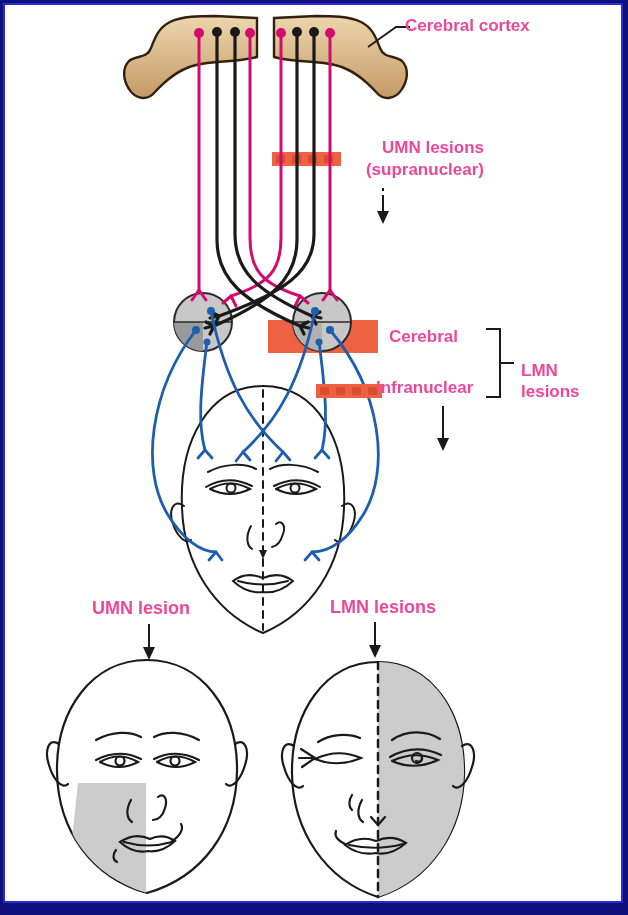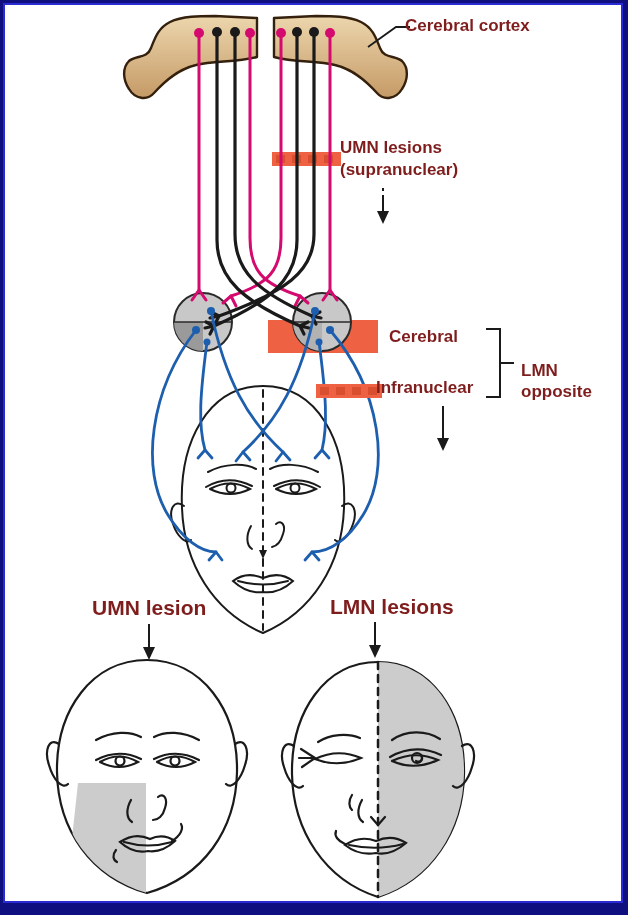--- a/index.html
+++ b/index.html
@@ -1,30 +1,30 @@
 <!DOCTYPE html>
 <html><head>
 <meta charset="utf-8">
 <style>
   html,body{margin:0;padding:0;background:#ffffff;}
   #stage{position:relative;width:628px;height:915px;background:#ffffff;overflow:hidden;}
   #frame{position:absolute;inset:0;border-style:solid;border-color:#0f0f80;
          border-width:3px 5px 12px 3px;box-shadow:inset 0 0 0 2px #2b2bd4;pointer-events:none;z-index:5;}
   svg{position:absolute;left:0;top:0;z-index:1;}
   .lbl{position:absolute;z-index:3;font-family:"Liberation Sans",sans-serif;font-weight:bold;
-       color:#7f1d1d;white-space:pre-line;}
+       color:#ec4899;white-space:pre-line;}
   .f17{font-size:17px;line-height:22px;}
   .cerebral{left:405px;top:15px;}
-  .umnlesions{left:340px;top:137px;width:144px;text-align:left;}
+  .umnlesions{left:340px;top:137px;width:144px;text-align:right;}
   .umneffect{left:343px;top:220px;line-height:24px;}
   .nuclear{left:389px;top:326px;}
   .lmnlesions{left:521px;top:360px;line-height:21px;}
   .infranuclear{left:376px;top:377px;}
   .lmneffect{left:396px;top:451px;line-height:23px;}
-  .facelbl{font-size:21px;line-height:22px;}
+  .facelbl{font-size:18px;line-height:22px;}
   .umnface{left:92px;top:597px;}
   .lmnface{left:330px;top:596px;}
 </style>
 </head>
 <body>
 
 <div id="stage">
   <div id="frame"></div>
 
   <svg width="628" height="915" viewBox="0 0 628 915">
@@ -215,17 +215,17 @@
       <path d="M345,844 C338,841 334,836 336,831"></path>
       <line x1="378" y1="662" x2="378" y2="897" stroke-dasharray="7,6" stroke-width="2.5"></line>
     </g>
   </svg>
 
   <div class="lbl f17 cerebral">Cerebral cortex</div>
   <div class="lbl f17 umnlesions">UMN lesions
 (supranuclear)</div>
   <div class="lbl f17 nuclear">Cerebral</div>
   <div class="lbl f17 lmnlesions">LMN
-opposite</div>
+lesions</div>
   <div class="lbl f17 infranuclear">Infranuclear</div>
   <div class="lbl facelbl umnface">UMN lesion</div>
   <div class="lbl facelbl lmnface">LMN lesions</div>
 </div>
 
 </body></html>

